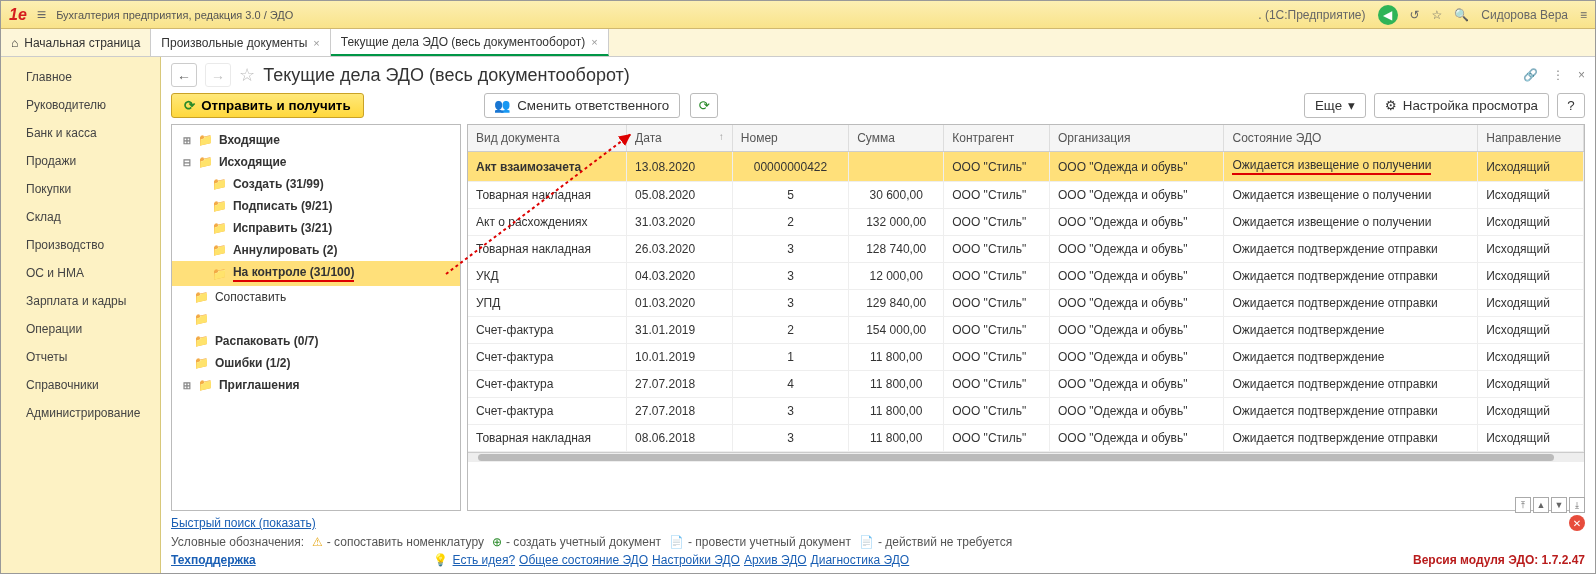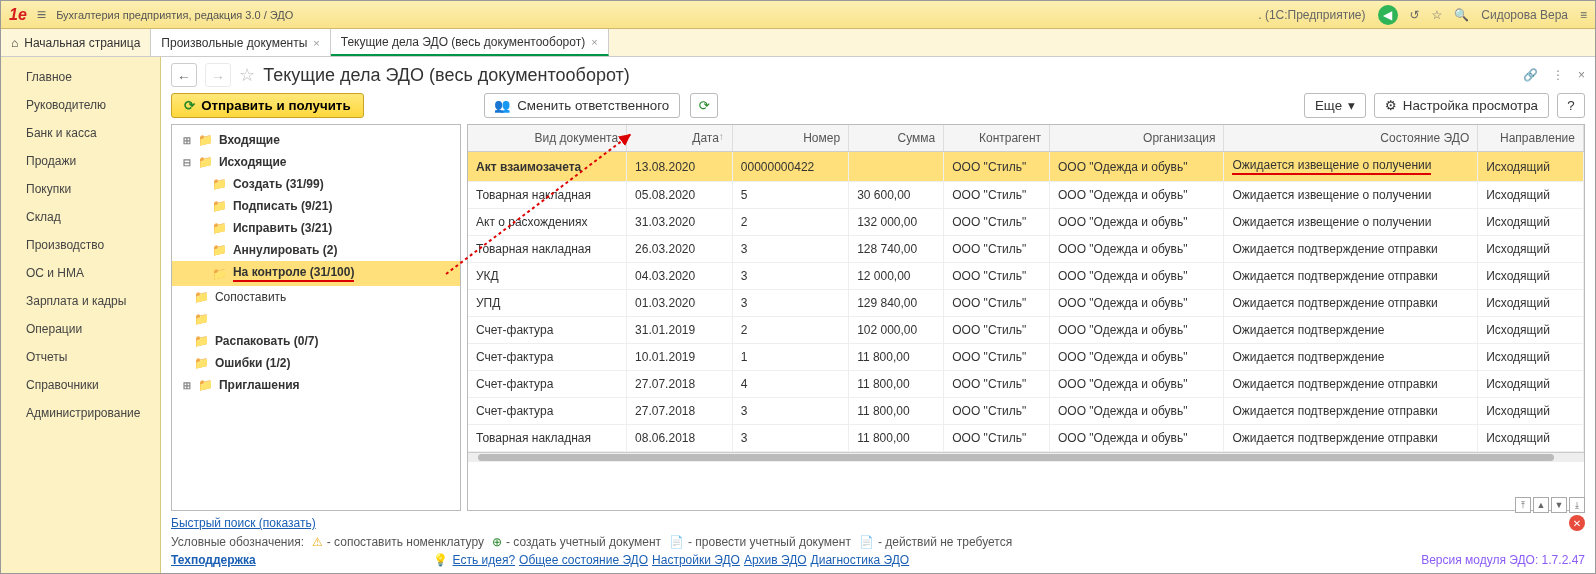--- a/index.html
+++ b/index.html
@@ -34,36 +34,36 @@
 .tree-item { display: flex; align-items: center; gap: 6px; padding: 4px 6px; white-space: nowrap; }
 .tree-item.lvl1 { padding-left: 10px; font-weight: bold; }
 .tree-item.lvl2 { padding-left: 40px; font-weight: bold; }
 .tree-item.selected { background: #ffe07a; }
 .tree-item.plain { font-weight: normal; padding-left: 22px; }
 .folder-icon { color: #e6a817; }
 .expander { color: #888; width: 10px; text-align: center; font-size: 10px; }
 .underline-red { border-bottom: 2px solid #d00; display: inline-block; padding-bottom: 1px; }
 .table-wrap { flex: 1; border: 1px solid #bbb; background: #fff; display: flex; flex-direction: column; min-width: 0; }
 table { border-collapse: collapse; width: 100%; table-layout: fixed; }
-th { background: #f5f5f5; text-align: right; padding: 6px 8px; border-right: 1px solid #ddd; border-bottom: 1px solid #ccc; font-weight: normal; color: #555; font-size: 12px; white-space: nowrap; overflow: hidden; }
+th { background: #f5f5f5; text-align: left; padding: 6px 8px; border-right: 1px solid #ddd; border-bottom: 1px solid #ccc; font-weight: normal; color: #555; font-size: 12px; white-space: nowrap; overflow: hidden; }
 td { padding: 6px 8px; border-right: 1px solid #eee; border-bottom: 1px solid #eee; white-space: nowrap; overflow: hidden; text-overflow: ellipsis; }
-td.num { text-align: left; }
+td.num { text-align: center; }
 tr.selected td { background: #ffe07a; }
 tr.selected td:first-child { font-weight: bold; }
 .table-scroll { height: 10px; background: #eee; border-top: 1px solid #ccc; position: relative; }
 .table-scroll .thumb { position: absolute; left: 10px; right: 30px; top: 1px; bottom: 1px; background: #bbb; border-radius: 4px; }
 .nav-arrows { position: absolute; right: 0; bottom: -2px; display: flex; gap: 2px; }
 .nav-arrows span { width: 16px; height: 16px; border: 1px solid #aaa; background: #fff; display: flex; align-items: center; justify-content: center; font-size: 9px; color: #666; }
 .bottom-links { display: flex; align-items: center; gap: 12px; padding: 4px 0 2px 0; font-size: 12px; }
 .link { color: #1a5fb4; text-decoration: underline; cursor: pointer; }
 .link.bold { font-weight: bold; }
 .legend { display: flex; align-items: flex-end; gap: 8px; padding: 2px 0; color: #555; flex-wrap: wrap; }
 .legend-item { display: flex; align-items: center; gap: 4px; }
 .footer-links { display: flex; align-items: center; gap: 4px; padding: 2px 0; }
-.version { margin-left: auto; color: #8b5cf6; }
+.version { margin-left: auto; color: #b91c1c; font-weight: bold; }
 .round-red { width: 16px; height: 16px; border-radius: 50%; background: #e74c3c; color: #fff; display: flex; align-items: center; justify-content: center; font-size: 10px; }
 .bulb { color: #e6c100; }
 .sort-ind { float: right; color: #999; font-size: 10px; }
 .arrow-overlay { position: absolute; pointer-events: none; z-index: 5; }
 </style>
 </head>
 <body>
 
 <div class="topbar">
   <span class="logo">1e</span>
@@ -295,21 +295,21 @@
                 <td class="num">129 840,00</td>
                 <td>ООО "Стиль"</td>
                 <td>ООО "Одежда и обувь"</td>
                 <td>Ожидается подтверждение отправки</td>
                 <td>Исходящий</td>
               </tr>
               <tr>
                 <td>Счет-фактура</td>
                 <td>31.01.2019</td>
                 <td class="num">2</td>
-                <td class="num">102 000,00</td>
+                <td class="num">154 000,00</td>
                 <td>ООО "Стиль"</td>
                 <td>ООО "Одежда и обувь"</td>
                 <td>Ожидается подтверждение</td>
                 <td>Исходящий</td>
               </tr>
               <tr>
                 <td>Счет-фактура</td>
                 <td>10.01.2019</td>
                 <td class="num">1</td>
                 <td class="num">11 800,00</td>

